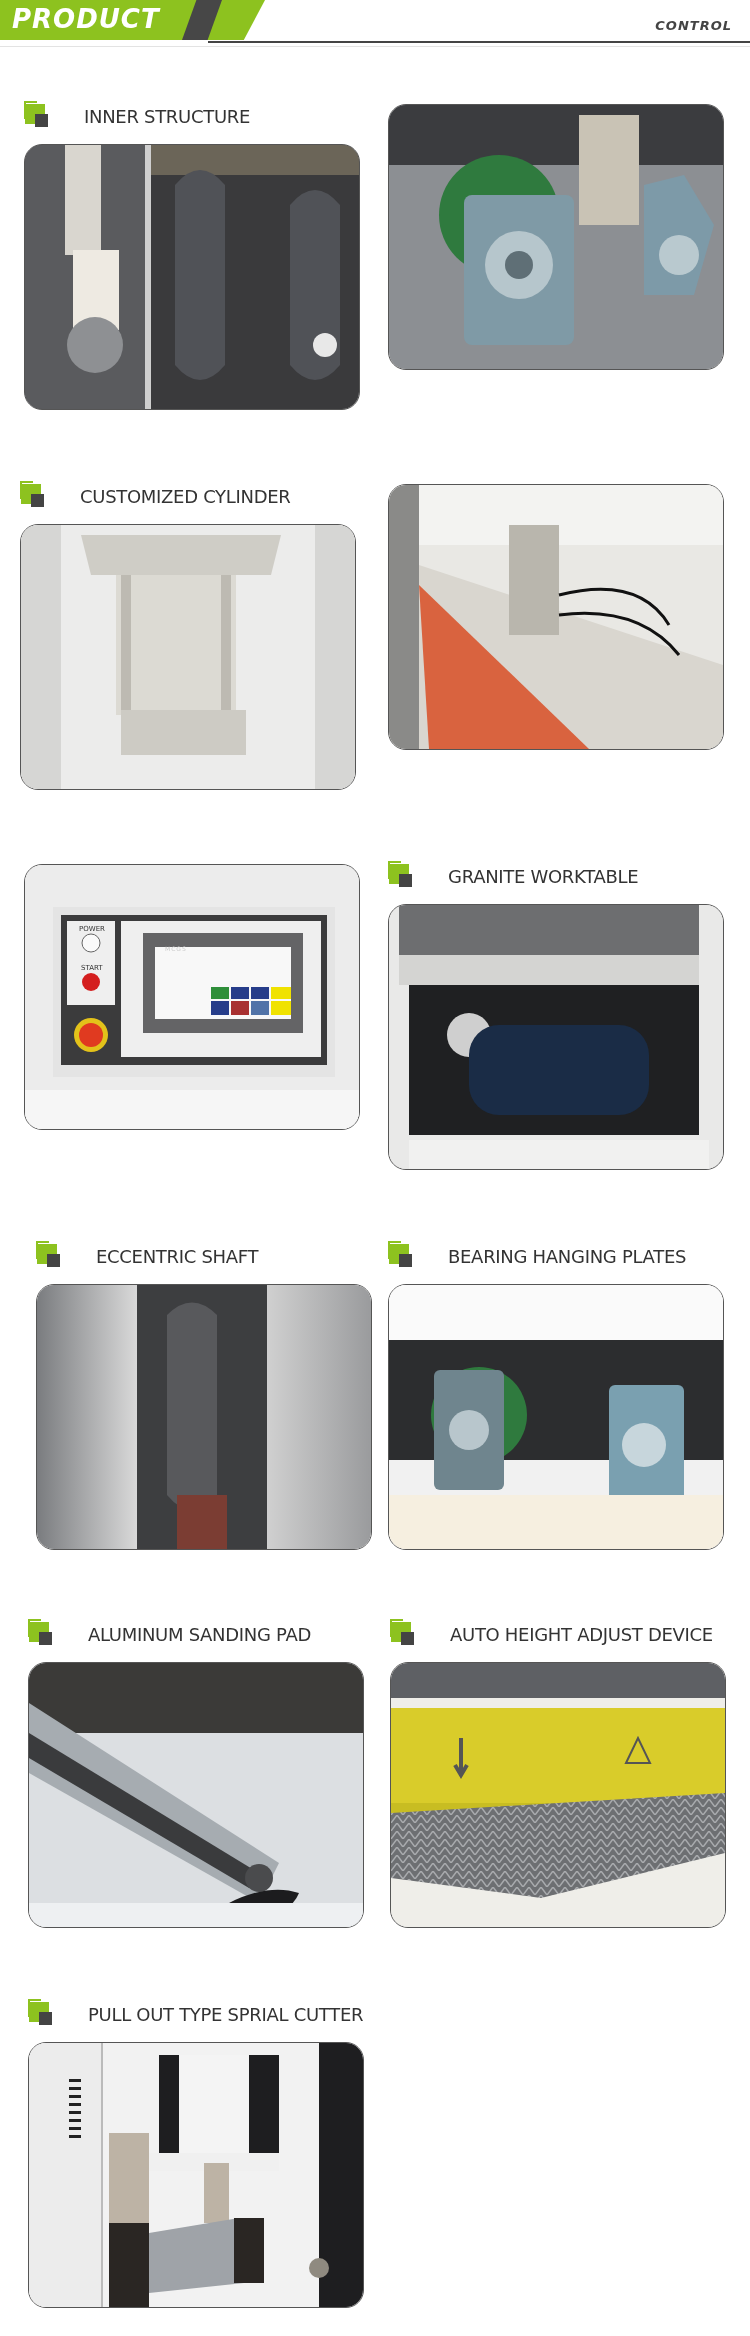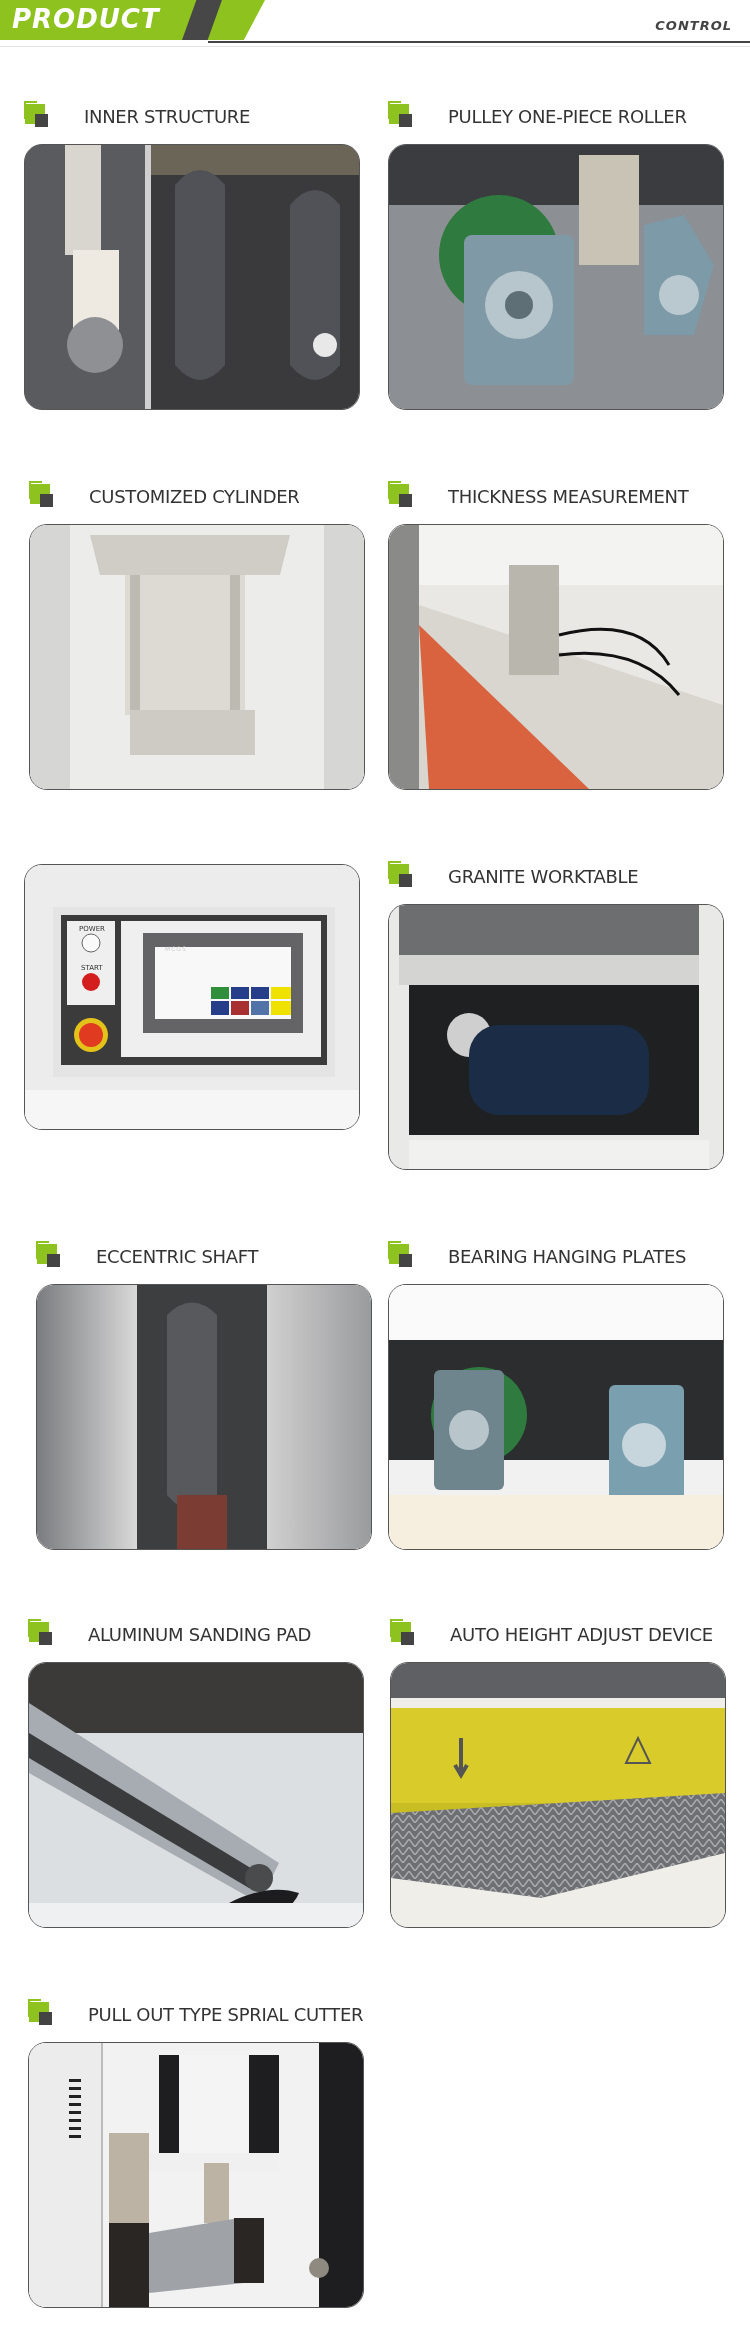--- a/index.html
+++ b/index.html
@@ -61,45 +61,36 @@
       <rect x="120" y="0" width="6" height="264" fill="#cfcfcf"></rect>
       <rect x="126" y="0" width="208" height="30" fill="#6b6558"></rect>
       <path d="M150 40 q25 -30 50 0 v180 q-25 30 -50 0z" fill="#505257"></path>
       <path d="M265 60 q25 -30 50 0 v160 q-25 30 -50 0z" fill="#505257"></path>
       <circle cx="300" cy="200" r="12" fill="#e8e8e8"></circle>
     </svg>
   </div>
 </div>
 
 <div class="card" style="left:388px; top:96px;">
-  <div class="label">
-    <span class="mark">
-        <i class="outline"></i>
-        <i class="outline-v"></i>
-        <i class="g"></i>
-        <i class="d"></i>
-      </span>
-    <span class="label-text">PULLEY ONE-PIECE ROLLER</span>
-  </div>
   <div class="photo">
     <svg viewBox="0 0 334 264" preserveAspectRatio="none">
       <rect width="334" height="264" fill="#8c8f93"></rect>
       <rect x="0" y="0" width="334" height="60" fill="#3b3c3f"></rect>
       <ellipse cx="110" cy="110" rx="60" ry="60" fill="#2f7a3e"></ellipse>
       <rect x="75" y="90" width="110" height="150" rx="8" fill="#7f9aa6"></rect>
       <circle cx="130" cy="160" r="34" fill="#b6c6cc"></circle>
       <circle cx="130" cy="160" r="14" fill="#5f6f76"></circle>
       <rect x="190" y="10" width="60" height="110" fill="#c9c3b5"></rect>
       <path d="M255 80 l40 -10 l30 50 l-20 70 l-50 0z" fill="#7d9aa8"></path>
       <circle cx="290" cy="150" r="20" fill="#b9c9cf"></circle>
     </svg>
   </div>
 </div>
 
-<div class="card" style="left:29px; top:476px;">
+<div class="card" style="left:20px; top:476px;">
   <div class="label">
     <span class="mark">
         <i class="outline"></i>
         <i class="outline-v"></i>
         <i class="g"></i>
         <i class="d"></i>
       </span>
     <span class="label-text">CUSTOMIZED CYLINDER</span>
   </div>
   <div class="photo">
@@ -110,29 +101,20 @@
       <path d="M60 10 h200 l-10 40 h-180z" fill="#cfcdc6"></path>
       <rect x="95" y="50" width="120" height="140" fill="#dcdad3"></rect>
       <rect x="100" y="50" width="10" height="150" fill="#bdbab2"></rect>
       <rect x="200" y="50" width="10" height="150" fill="#bdbab2"></rect>
       <rect x="100" y="185" width="125" height="45" fill="#cdcbc4"></rect>
     </svg>
   </div>
 </div>
 
 <div class="card" style="left:388px; top:476px;">
-  <div class="label">
-    <span class="mark">
-        <i class="outline"></i>
-        <i class="outline-v"></i>
-        <i class="g"></i>
-        <i class="d"></i>
-      </span>
-    <span class="label-text">THICKNESS MEASUREMENT</span>
-  </div>
   <div class="photo">
     <svg viewBox="0 0 334 264" preserveAspectRatio="none">
       <rect width="334" height="264" fill="#e9e8e4"></rect>
       <rect x="0" y="0" width="334" height="60" fill="#f3f3f1"></rect>
       <rect x="0" y="0" width="30" height="264" fill="#8a8a88"></rect>
       <path d="M30 80 L334 180 L334 264 L30 264z" fill="#d9d6cf"></path>
       <path d="M30 100 L200 264 L40 264z" fill="#d9633f"></path>
       <rect x="120" y="40" width="50" height="110" fill="#b9b6ad"></rect>
       <path d="M170 110 q80 -20 110 30" stroke="#111" stroke-width="3" fill="none"></path>
       <path d="M170 130 q80 -10 120 40" stroke="#111" stroke-width="3" fill="none"></path>

